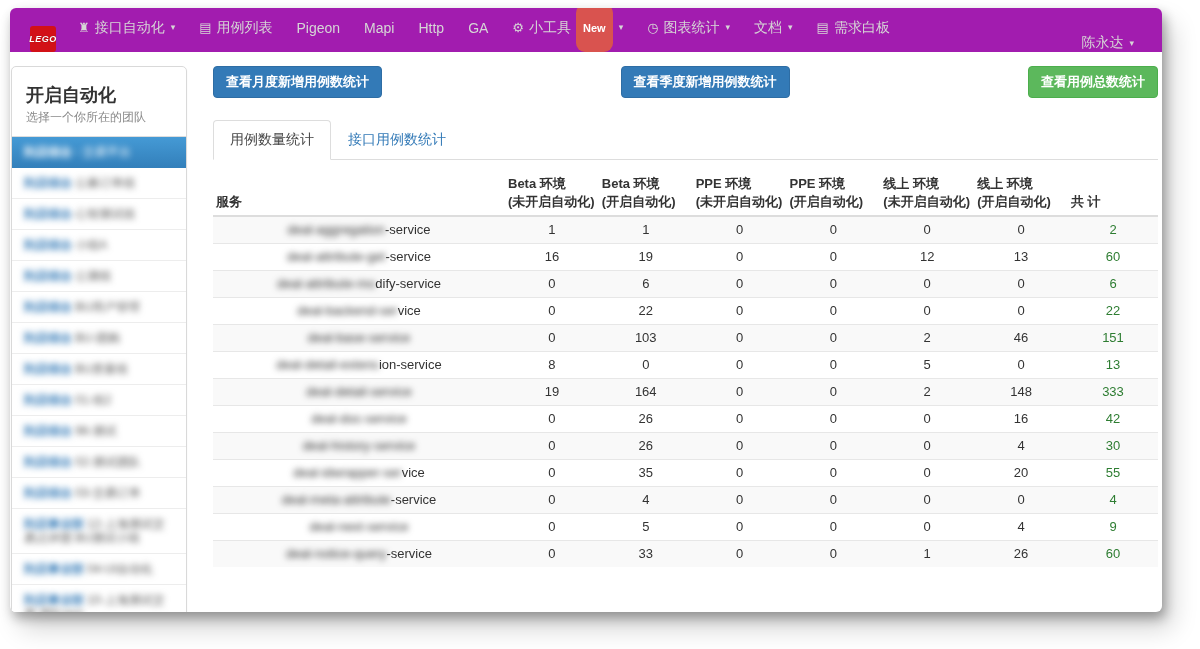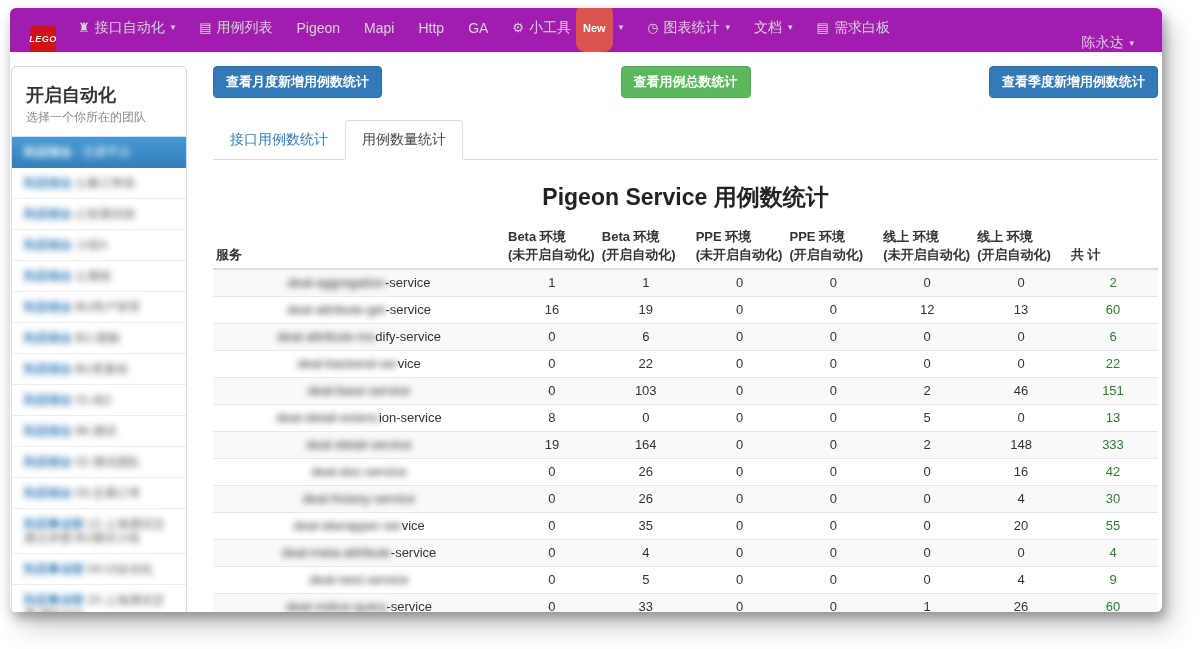--- a/index.html
+++ b/index.html
@@ -231,30 +231,29 @@
     <span class="code redact">到店事业部</span>
     <span class="tname redact"> 10-上海测试交易 团队test</span>
   </div>
 </div>
   </div>
 
   <div class="main">
 
     <div class="actions" id="actions">
         <button class="btn btn-primary">查看月度新增用例数统计</button>
+        <button class="btn btn-primary">查看季度新增用例数统计</button>
         <button class="btn btn-success">查看用例总数统计</button>
-        <button class="btn btn-primary">查看季度新增用例数统计</button>
       </div>
 
     <div class="tabs" id="tabs">
+        <div class="tab active">用例数量统计</div>
         <div class="tab inactive">接口用例数统计</div>
-        <div class="tab active">用例数量统计</div>
       </div>
 
-    <div class="table-title">Pigeon Service 用例数统计</div>
 
     <table class="stats">
       <thead>
         <tr id="header-row">
             <th class="service-col">服务</th>
             <th>
               <div>Beta 环境</div>
               <div>(未开启自动化)</div>
             </th>
             <th>

